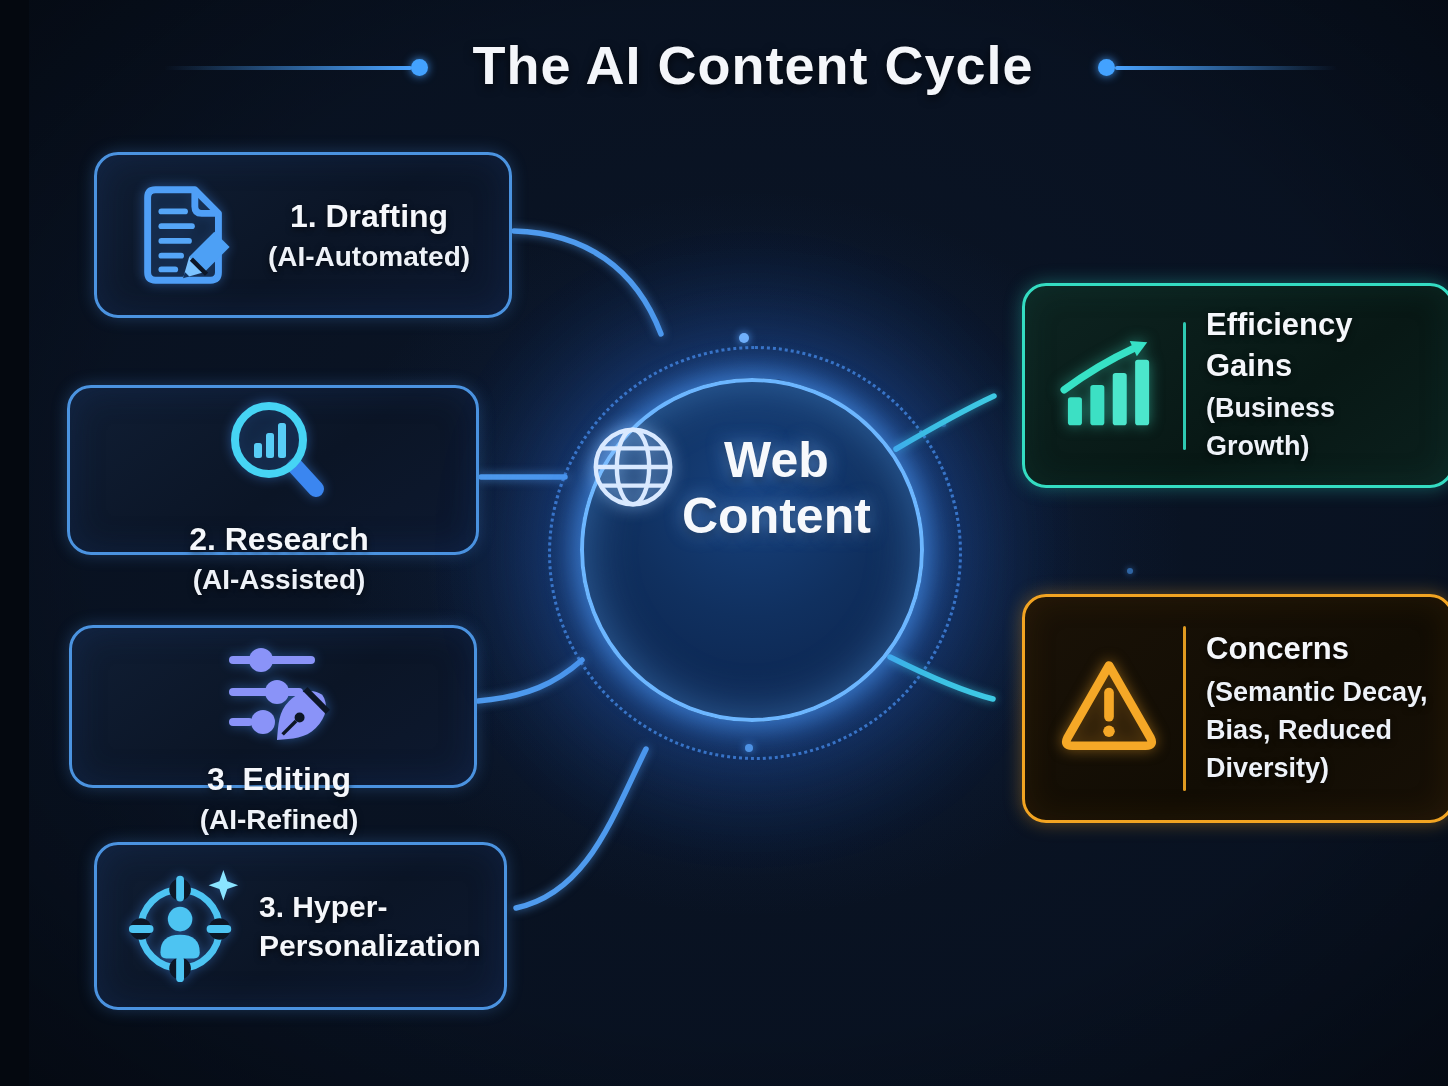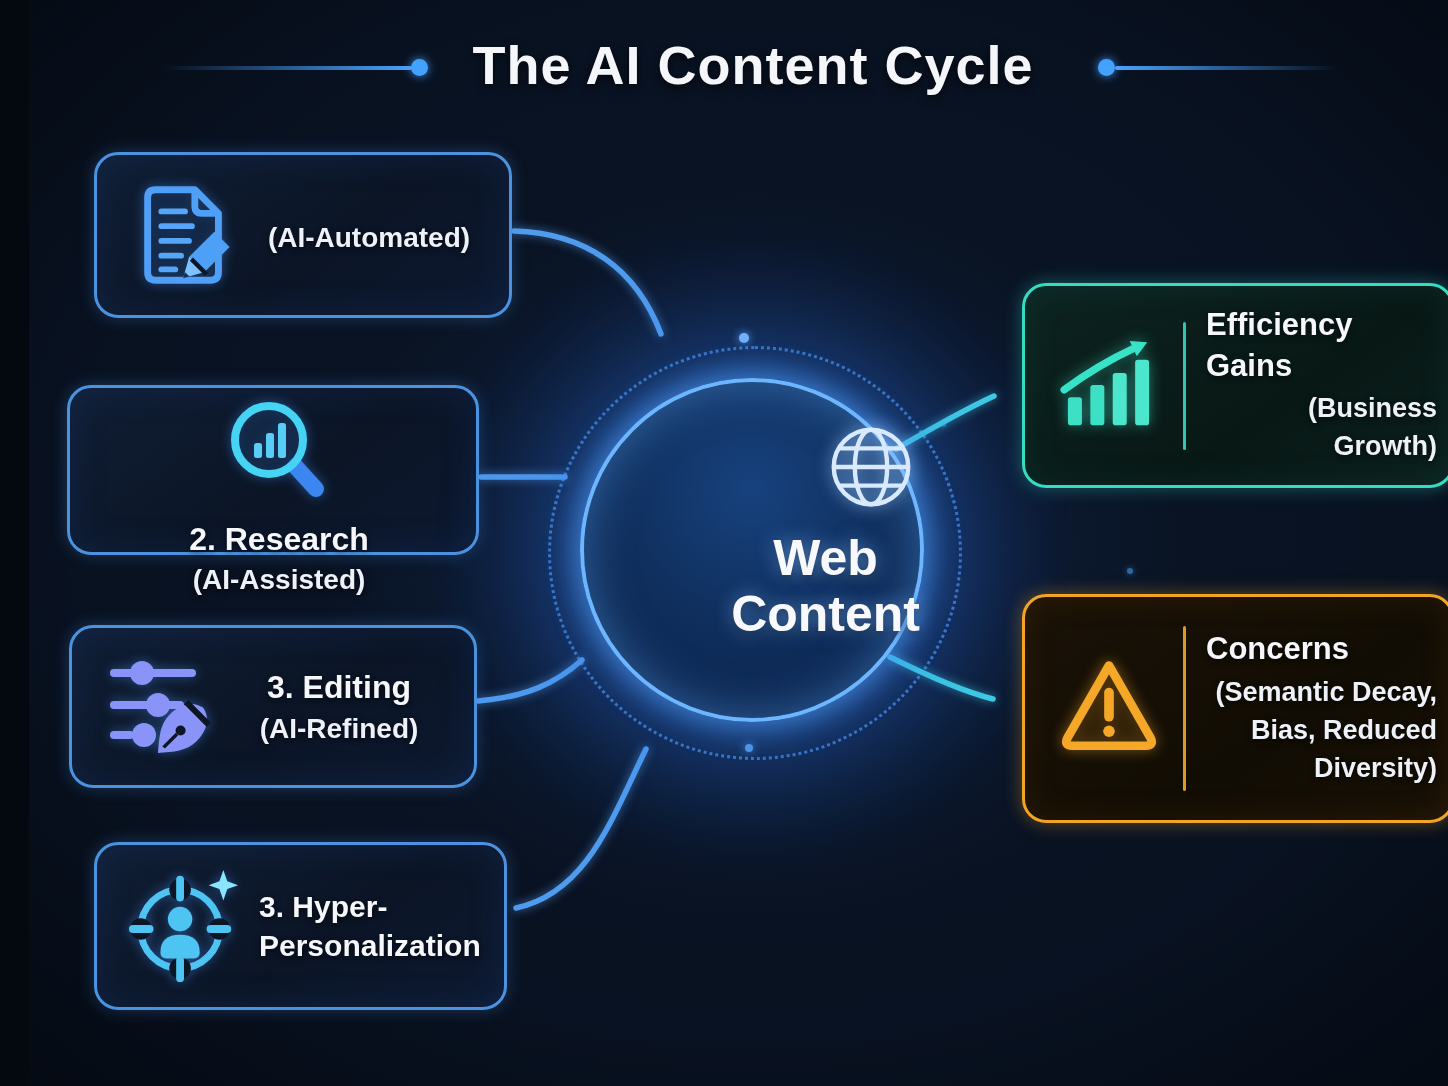--- a/index.html
+++ b/index.html
@@ -43,51 +43,51 @@
     padding-left:24px;padding-right:14px;
   }
   .card-amber{
     border:3px solid #f2a422;
     background:linear-gradient(145deg,#1a1207 0%,#120d04 60%,#171006 100%);
     box-shadow:0 0 18px rgba(242,164,34,0.38), inset 0 0 32px rgba(130,80,15,0.18);
     padding-left:24px;padding-right:14px;
   }
   .card1{left:65px;top:152px;width:418px;height:166px;}
   .card2{left:38px;top:385px;width:412px;height:170px;flex-direction:column;}
-  .card3{left:40px;top:625px;width:408px;height:163px;}
+  .card3{left:40px;top:625px;width:408px;height:163px;flex-direction:column;}
   .card4{left:65px;top:842px;width:413px;height:168px;}
   .card5{left:993px;top:283px;width:432px;height:205px;}
   .card6{left:993px;top:594px;width:432px;height:229px;}
   .icon-wrap{width:120px;height:132px;flex:none;display:flex;align-items:center;justify-content:center;}
   .icon-wrap svg{filter:drop-shadow(0 0 6px rgba(70,150,255,0.45));}
   .card-teal .icon-wrap svg{filter:drop-shadow(0 0 7px rgba(60,224,196,0.5));}
   .card-amber .icon-wrap svg{filter:drop-shadow(0 0 7px rgba(245,168,39,0.5));}
   .in-text{flex:1;text-align:center;padding:0 6px;}
   .card4 .in-text{text-align:left;padding-left:14px;max-width:238px;}
   .in-title{font-size:32px;font-weight:bold;color:#f5f7fb;line-height:1.22;text-shadow:0 2px 6px rgba(0,0,0,0.6);}
   .card4 .in-title{font-size:30px;line-height:1.3;}
   .in-sub{font-size:28px;font-weight:bold;color:#eef2f8;margin-top:5px;text-shadow:0 2px 6px rgba(0,0,0,0.6);}
   .divider{width:3px;border-radius:2px;flex:none;margin:0 20px 0 14px;}
   .card5 .divider{height:128px;background:#2ec9b2;}
   .card6 .divider{height:165px;background:#e09a20;}
   .out-text{flex:1;text-align:left;}
   .out-title{font-size:31px;font-weight:bold;color:#f5f7fb;line-height:1.3;text-shadow:0 2px 6px rgba(0,0,0,0.6);}
-  .out-sub{font-size:27px;font-weight:bold;color:#eef2f8;margin-top:3px;line-height:1.42;max-width:252px;text-shadow:0 2px 6px rgba(0,0,0,0.6);text-align:right;}
+  .out-sub{font-size:27px;font-weight:bold;color:#eef2f8;margin-top:3px;line-height:1.42;max-width:252px;text-shadow:0 2px 6px rgba(0,0,0,0.6);}
   
   .halo{position:absolute;left:393px;top:220px;width:660px;height:660px;border-radius:50%;z-index:1;
     background:radial-gradient(circle, rgba(45,115,225,0.30) 0%, rgba(30,85,185,0.13) 45%, rgba(0,0,0,0) 70%);}
   .dotted-ring{position:absolute;left:519px;top:346px;width:408px;height:408px;border-radius:50%;
     border:3px dotted rgba(75,145,235,0.75);z-index:2;}
   .hub{
     position:absolute;left:551px;top:378px;width:344px;height:344px;border-radius:50%;z-index:3;
     box-sizing:border-box;border:4px solid #6cb6ff;
     background:radial-gradient(circle at 50% 32%, #17427e 0%, #10305f 45%, #0a1f46 100%);
     box-shadow:0 0 28px 6px rgba(80,160,255,0.65), 0 0 110px 30px rgba(45,115,230,0.40),
                inset 0 0 48px rgba(95,175,255,0.45);
-    display:flex;flex-direction:column;align-items:flex-end;padding-top:36px;
+    display:flex;flex-direction:row;align-items:flex-start;padding-top:36px;
   }
   .hub svg{flex:none;filter:drop-shadow(0 0 8px rgba(150,200,255,0.8));}
   .hub-label{margin-top:14px;text-align:center;font-size:50px;font-weight:bold;color:#f7f9fc;
     line-height:1.12;text-shadow:0 0 18px rgba(120,180,255,0.7),0 3px 8px rgba(0,0,0,0.5);}
   .particle{position:absolute;border-radius:50%;z-index:2;}
   .p1{left:710px;top:333px;width:10px;height:10px;background:#7dbcff;box-shadow:0 0 9px #5eaaff;}
   .p2{left:716px;top:744px;width:8px;height:8px;background:#5fa8f5;box-shadow:0 0 8px #4a98ef;opacity:.9;}
   .p3{left:1098px;top:568px;width:6px;height:6px;background:#3f87d8;box-shadow:0 0 6px #3f87d8;opacity:.7;}
   .p4{left:912px;top:422px;width:5px;height:5px;background:#3f87d8;box-shadow:0 0 5px #3f87d8;opacity:.55;}
   
@@ -143,20 +143,21 @@
           <line x1="36" y1="81" x2="56" y2="81"></line>
           <line x1="36" y1="95" x2="50" y2="95"></line>
         </g>
         <polygon points="79.9,97.7 105.4,72.2 89.8,56.6 64.3,82.1" fill="#4da0f5"></polygon>
         <polygon points="58,104 79.9,97.7 64.3,82.1" fill="#7cc3ff"></polygon>
         <polygon points="58,104 64.5,102.2 59.8,97.5" fill="#12325e"></polygon>
         <line x1="66.5" y1="84.5" x2="81.9" y2="99.9" stroke="#0c1626" stroke-width="4.5"></line>
       </svg>
     </div>
     <div class="in-text">
+      <div class="in-title">1. Drafting</div>
       <div class="in-sub">(AI-Automated)</div>
     </div>
   </div>
 
   <div class="card card-blue card2">
     <div class="icon-wrap">
       <svg width="120" height="120" viewBox="0 0 120 120">
         <line x1="76" y1="72" x2="97" y2="95" stroke="#3b86f0" stroke-width="16" stroke-linecap="round"></line>
         <circle cx="50" cy="46" r="34" fill="rgba(12,26,48,0.5)" stroke="#46d4f4" stroke-width="8"></circle>
         <rect x="35" y="49" width="8" height="15" rx="2.5" fill="#58cdf6"></rect>

